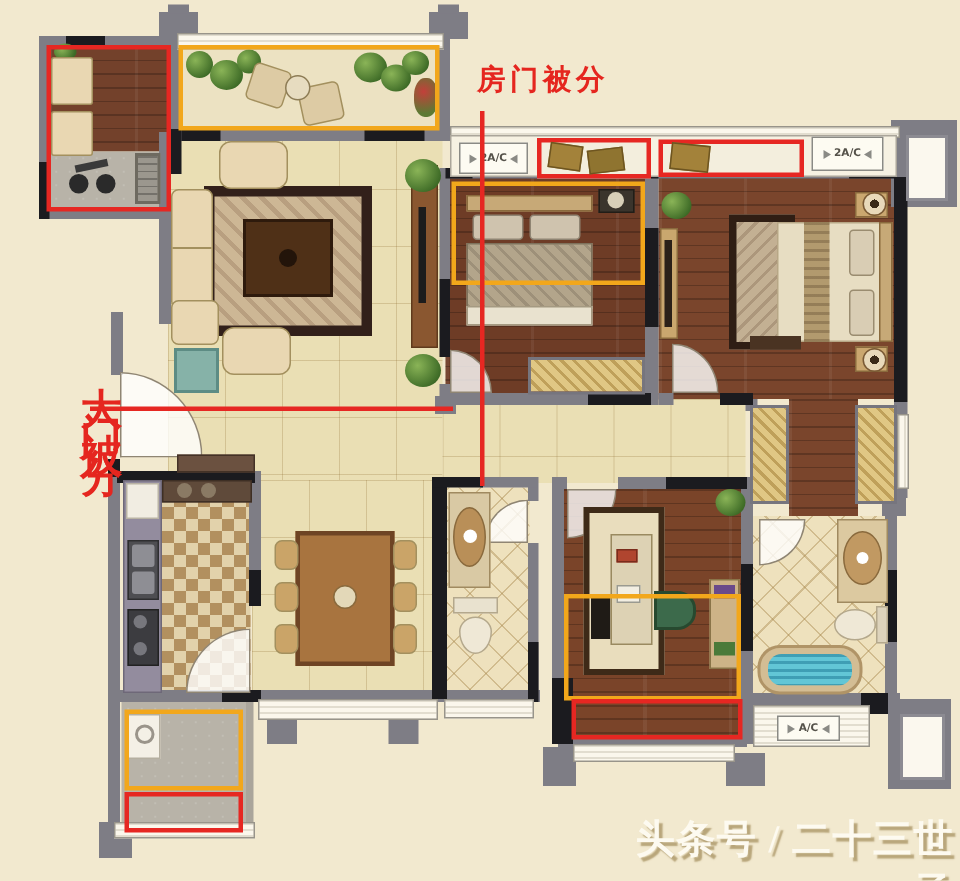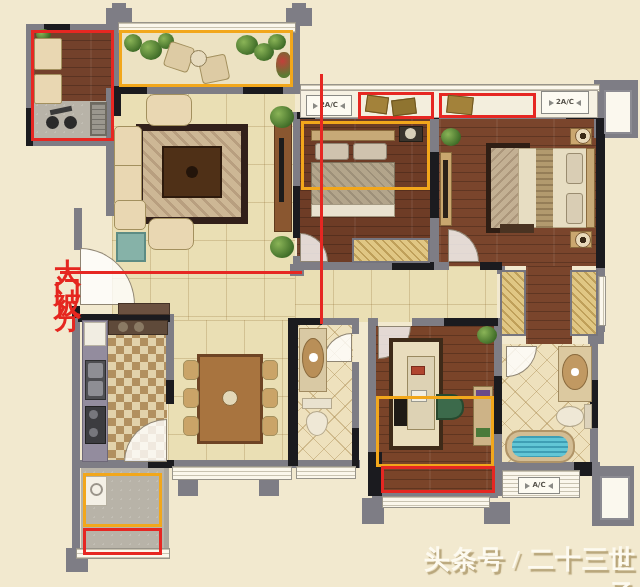--- a/index.html
+++ b/index.html
@@ -296,17 +296,18 @@
   <div class="ol" style="left:31px;top:30px;width:83px;height:111px;"></div>
   <div class="ol oly" style="left:119px;top:30px;width:174px;height:57px;"></div>
   <div class="ol oly" style="left:301px;top:121px;width:129px;height:69px;"></div>
   <div class="ol oly" style="left:376px;top:396px;width:118px;height:71px;"></div>
   <div class="ol" style="left:381px;top:466px;width:114px;height:27px;"></div>
   <div class="ol oly" style="left:83px;top:473px;width:79px;height:54px;"></div>
   <div class="ol" style="left:83px;top:528px;width:79px;height:27px;"></div>
 
   <div class="red-line" style="left:60px;top:271px;width:242px;height:3px;"></div>
   <div class="red-line" style="left:320px;top:74px;width:3px;height:250px;"></div>
+  <div class="anno anno-top">房门被分</div>
   <div class="anno anno-left">大门被分</div>
 
   <div class="watermark">头条号 / 二十三世子</div>
 
 </div>
 
 </body></html>

